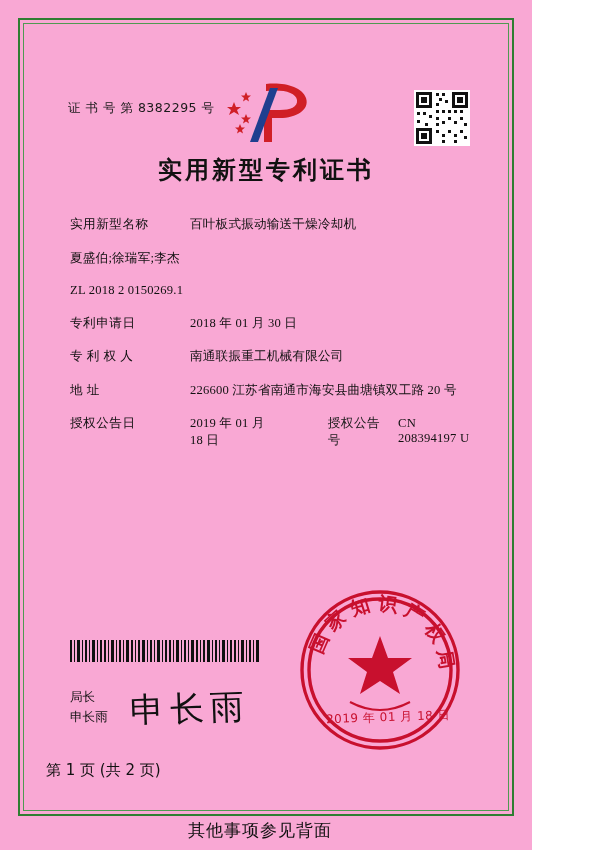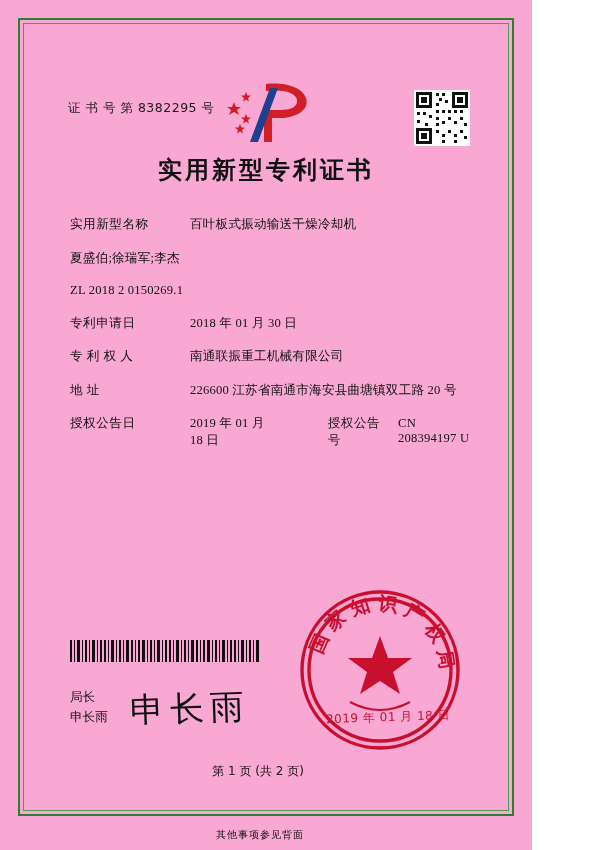--- a/index.html
+++ b/index.html
@@ -191,33 +191,33 @@
     font-family: "DejaVu Sans", "Liberation Sans", sans-serif;
     letter-spacing: 0.5px;
     transform: rotate(-2deg);
   }
 
   .page-count {
     position: absolute;
     left: 0;
     right: 16px;
     bottom: 10px;
-    text-align: center;
-    font-size: 12px;
+    text-align: left;
+    font-size: 15px;
     font-family: "DejaVu Sans", "Liberation Sans", sans-serif;
     color: #111;
   }
 
   .footer-note {
     position: absolute;
     left: 0;
     right: 12px;
     bottom: 8px;
     text-align: center;
-    font-size: 10px;
+    font-size: 17px;
     font-family: Liberation Mono, monospace;
     color: #111;
     letter-spacing: 1px;
   }
 </style>
 </head>
 <body>
 
 <div class="page">
 

